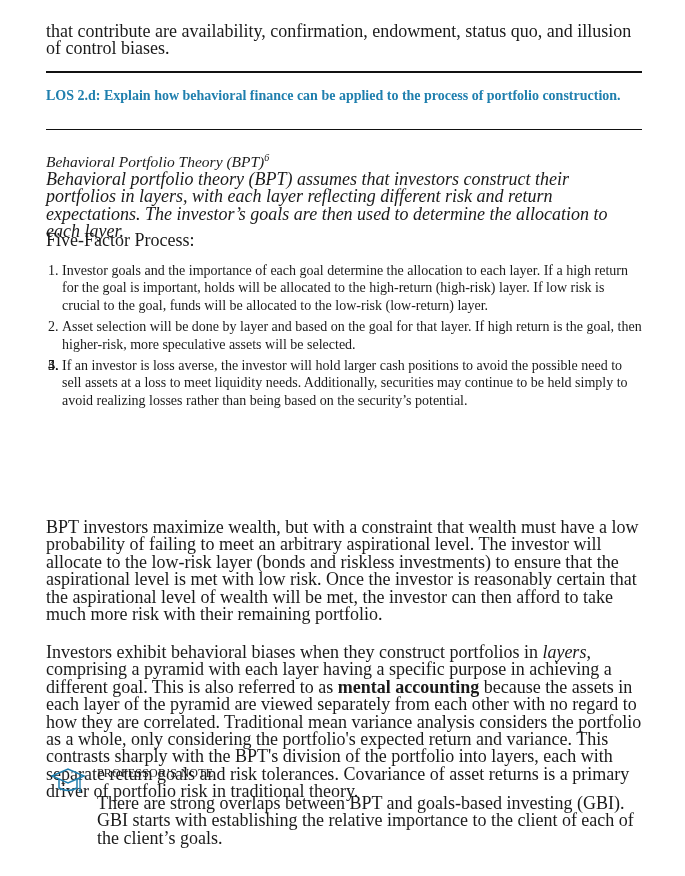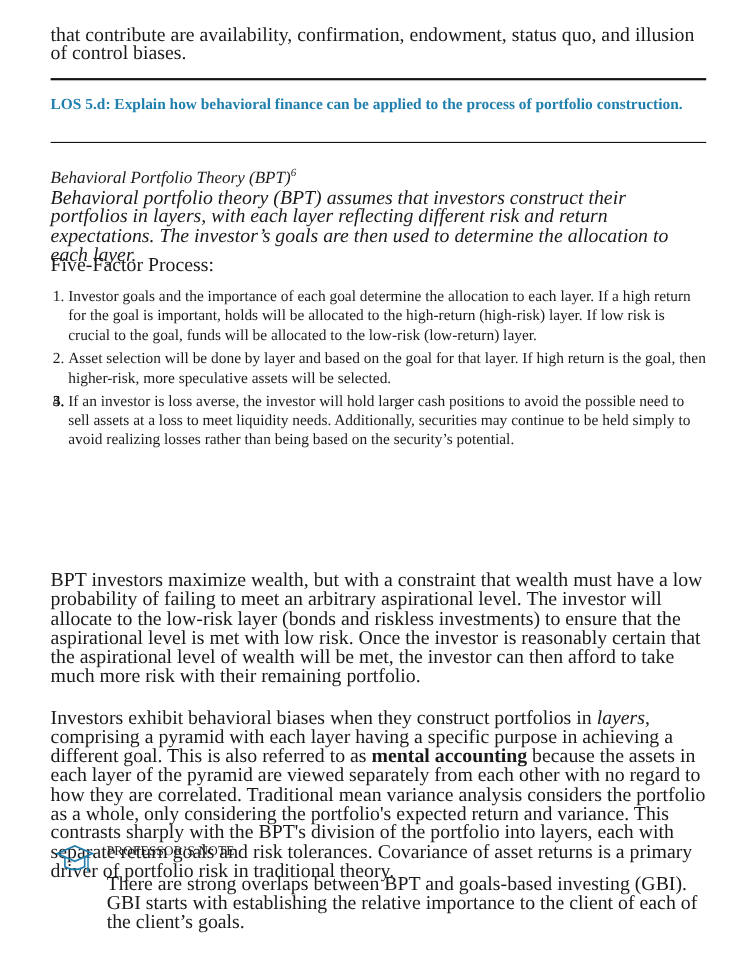--- a/index.html
+++ b/index.html
@@ -28,21 +28,21 @@
   b { font-weight: bold; }
   i { font-style: italic; }
 </style>
 </head>
 <body>
 
 <div class="page">
   <p class="intro">that contribute are availability, confirmation, endowment, status quo, and illusion of control biases.</p>
 
   <div class="rule-thick"></div>
-  <div class="los">LOS 5.d: Explain how behavioral finance can be applied to the process of portfolio construction.</div>
+  <div class="los">LOS 2.d: Explain how behavioral finance can be applied to the process of portfolio construction.</div>
   <div class="rule-thin"></div>
 
   <div class="section-title"><span>Behavioral Portfolio Theory (BPT)</span><sup>6</sup></div>
 
   <p class="p1">Behavioral portfolio theory (BPT) assumes that investors construct their portfolios in layers, with each layer reflecting different risk and return expectations. The investor’s goals are then used to determine the allocation to each layer.</p>
   <p class="p2">Five-Factor Process:</p>
 
   <ol>
     <li><span class="num">1.</span><span>Investor goals and the importance of each goal determine the allocation to each layer. If a high return for the goal is important, holds will be allocated to the high-return (high-risk) layer. If low risk is crucial to the goal, funds will be allocated to the low-risk (low-return) layer.</span></li>
     <li><span class="num">2.</span><span>Asset selection will be done by layer and based on the goal for that layer. If high return is the goal, then higher-risk, more speculative assets will be selected.</span></li>

